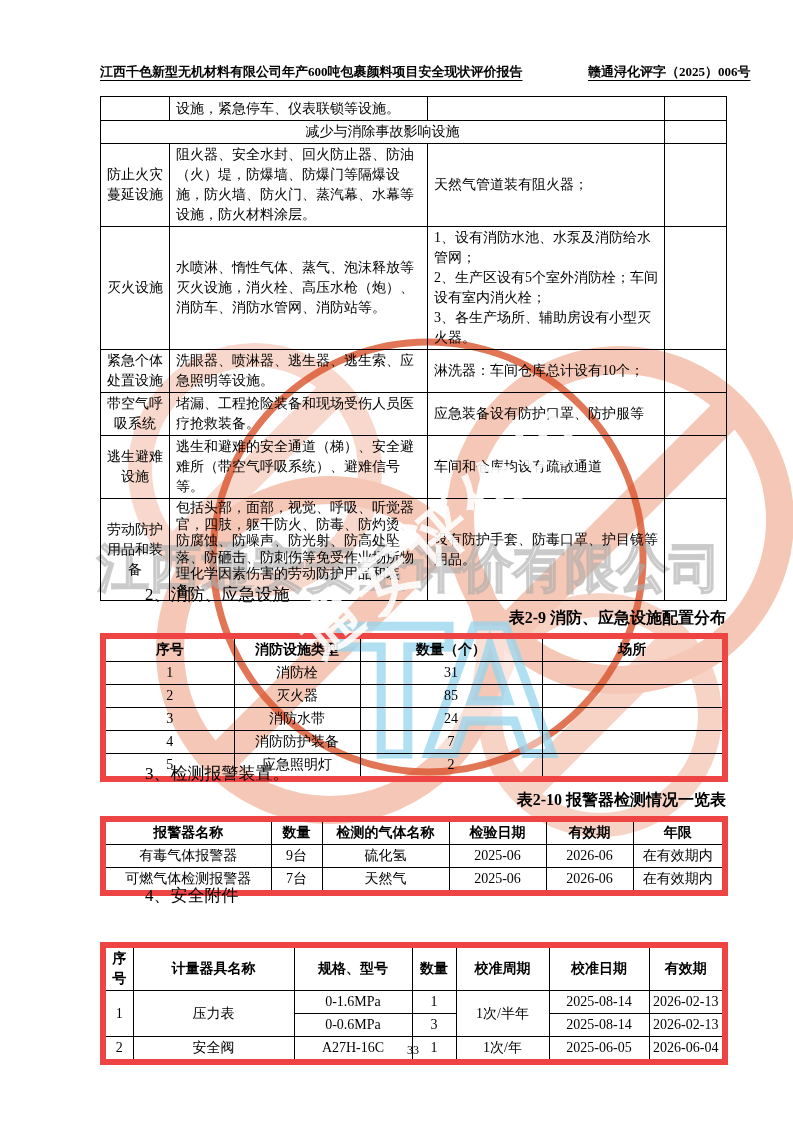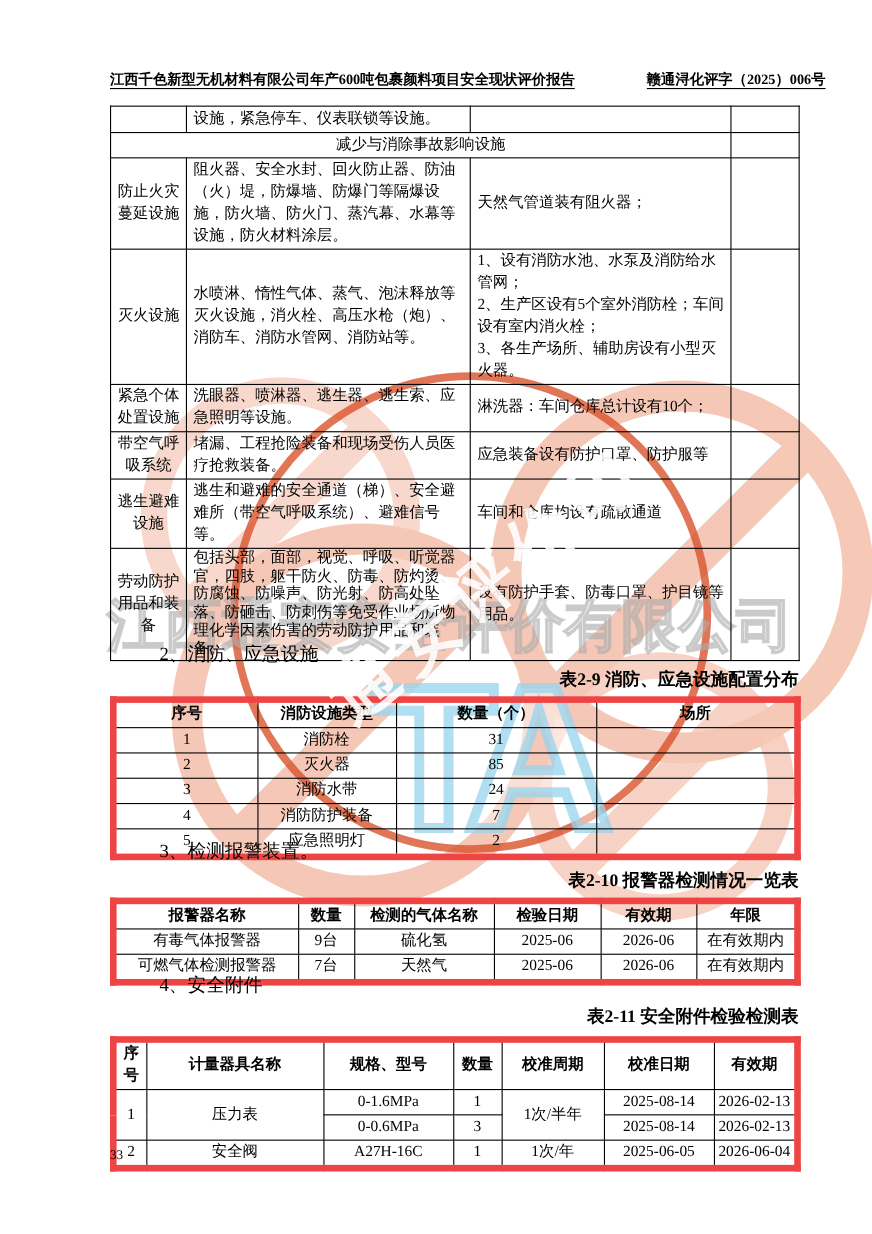--- a/index.html
+++ b/index.html
@@ -36,21 +36,21 @@
   #sec2-heading{left:145px;top:583px;font-size:17px;}
   #t9-title{left:100px;top:608px;width:626px;}
   #t9{left:100px;top:633px;}
   #sec3-heading{left:145px;top:762px;font-size:17px;}
   #t10-title{left:100px;top:790px;width:626px;}
   #t10{left:100px;top:816px;}
   #sec4-heading{left:145px;top:884px;font-size:17px;}
   #t11-title{left:100px;top:914px;width:626px;}
   #t11{left:100px;top:942px;}
   .ttl{font-weight:bold;font-size:16px;text-align:right;}
-  #page-number{left:100px;top:1043px;width:626px;font-size:12px;}
+  #page-number{left:100px;top:1043px;width:626px;text-align:center;font-size:12px;}
 
   
   #wm-gray{
     position:absolute;left:97px;top:534px;white-space:nowrap;
     font-size:52px;font-weight:bold;letter-spacing:0px;
     color:rgba(210,210,210,0.22);
     -webkit-text-stroke:1.5px rgba(165,165,165,0.55);
   }
   #wm-ta{
     position:absolute;left:338px;top:598px;
@@ -243,21 +243,20 @@
           <td class="c">7台</td>
           <td class="c">天然气</td>
           <td class="c">2025-06</td>
           <td class="c">2026-06</td>
           <td class="c">在有效期内</td>
         </tr>
       </tbody>
     </table>
 
     <div id="sec4-heading">4、安全附件</div>
-    <div id="t11-title" class="ttl">表2-11 安全附件检验检测表</div>
     <table id="t11" class="t t11">
       <colgroup>
           <col style="width:30px">
           <col style="width:161px">
           <col style="width:118px">
           <col style="width:44px">
           <col style="width:93px">
           <col style="width:100px">
           <col style="width:76px">
         </colgroup>

